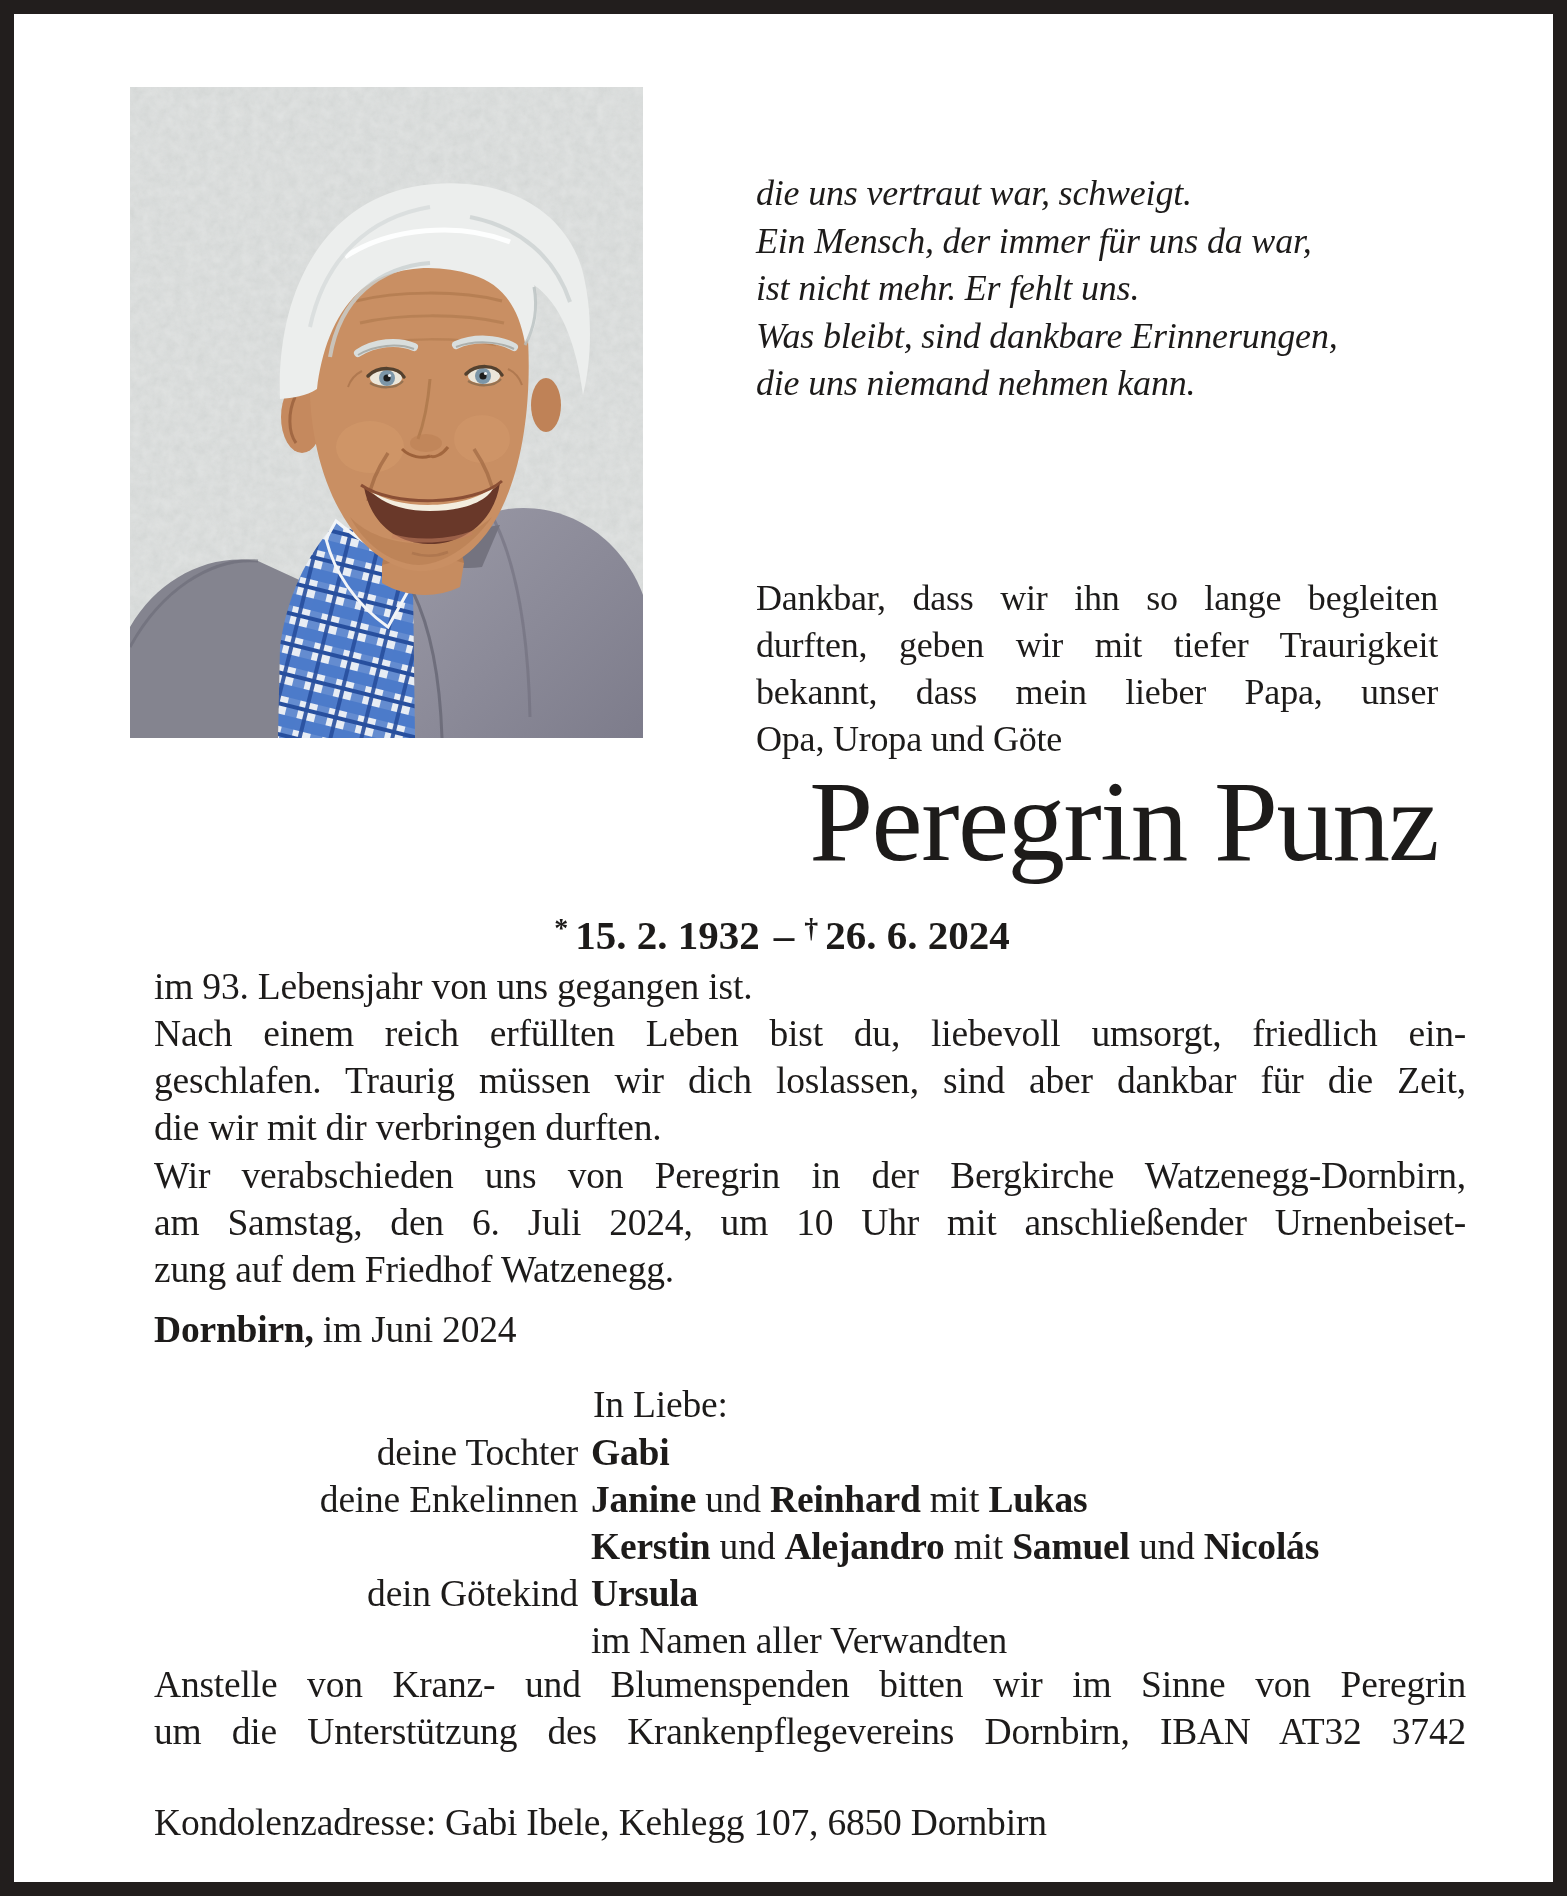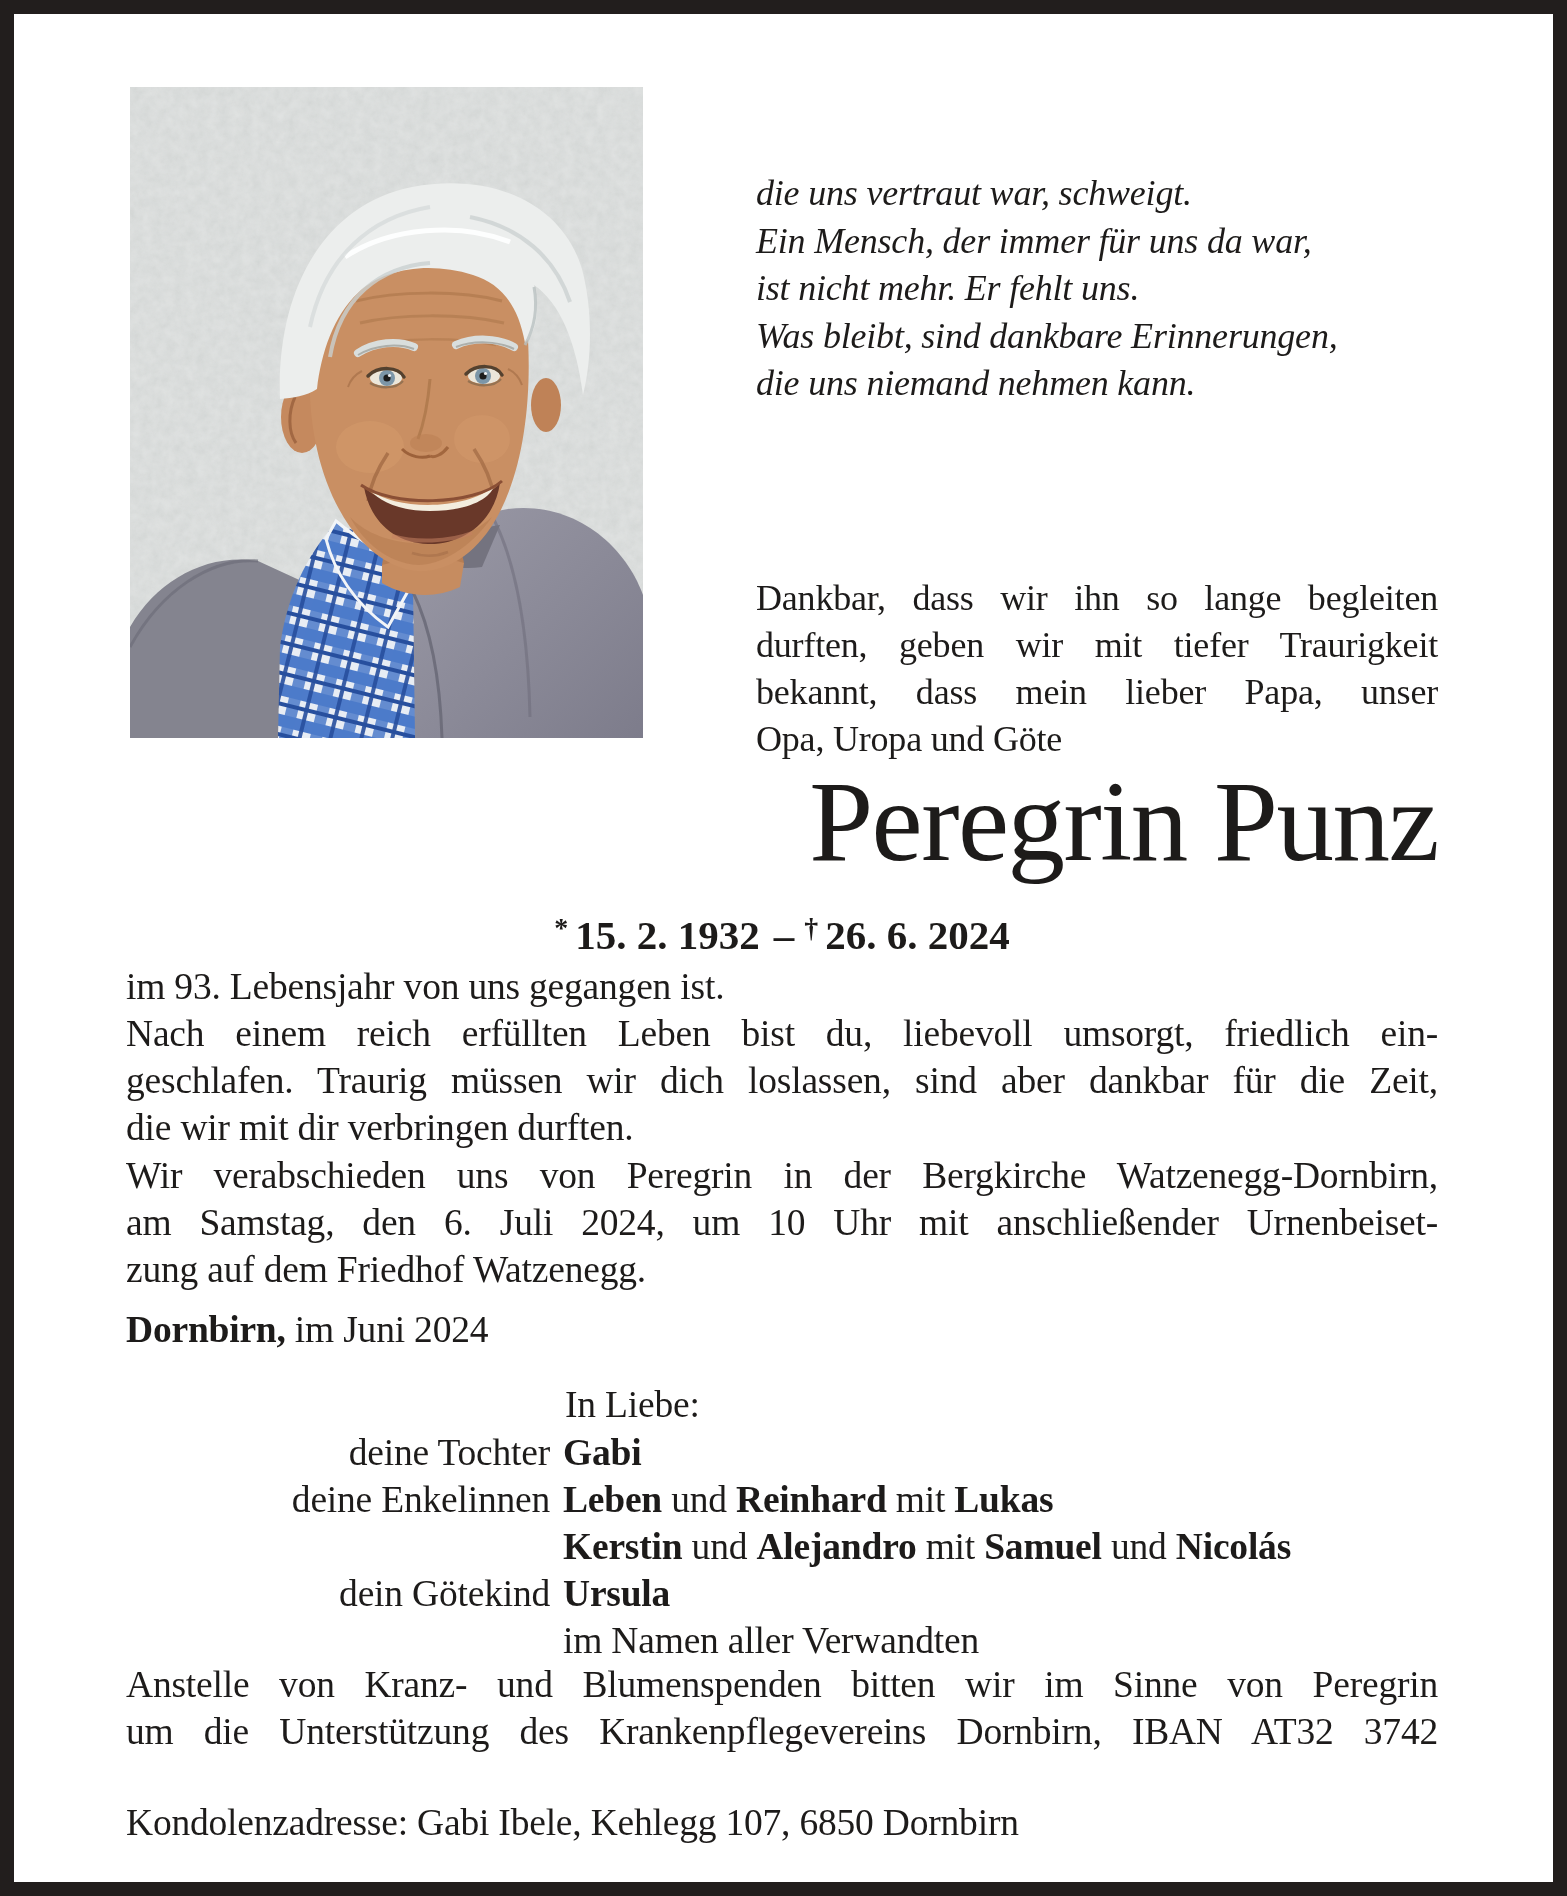--- a/index.html
+++ b/index.html
@@ -35,21 +35,21 @@
     position:absolute;left:126px;top:752px;width:1312px;margin:0;
     text-align:right;font-weight:400;
     font-size:115px;line-height:140px;letter-spacing:-1.5px;
   }
   .dates{
     position:absolute;left:126px;top:900px;width:1312px;
     text-align:center;font-weight:700;font-size:41px;line-height:55px;
   }
   .dates .sym{font-size:0.68em;vertical-align:0.42em;margin-right:7px;}
   .dates .dash{margin:0 10px 0 14px;}
-  .body-text{font-size:37.5px;line-height:47px;letter-spacing:-0.2px;}
+  .body-text{font-size:37.5px;line-height:47px;letter-spacing:-0.2px;margin-left:28px;}
   .block1{position:absolute;left:126px;top:963px;width:1312px;}
   .block2{position:absolute;left:126px;top:1152px;width:1312px;}
   .dateline{position:absolute;left:126px;top:1306px;width:1312px;}
   .dateline b{font-weight:700;}
   .inliebe{position:absolute;left:565px;top:1381px;}
   .family{position:absolute;left:126px;top:1429px;width:1312px;}
   .family-row{display:flex;}
   .family-label{width:424px;flex:none;text-align:right;}
   .family-value{padding-left:13px;}
   .family .b{font-weight:700;}
@@ -194,21 +194,21 @@
 
 <div class="inliebe body-text">In Liebe:</div>
 
 <div class="family body-text">
     <div class="family-row">
       <span class="family-label">deine Tochter</span>
       <span class="family-value"><span class="b">Gabi</span></span>
     </div>
     <div class="family-row">
       <span class="family-label">deine Enkelinnen</span>
-      <span class="family-value"><span class="b">Leben</span><span> und </span><span class="b">Reinhard</span><span> mit </span><span class="b">Lukas</span></span>
+      <span class="family-value"><span class="b">Janine</span><span> und </span><span class="b">Reinhard</span><span> mit </span><span class="b">Lukas</span></span>
     </div>
     <div class="family-row">
       <span class="family-label"></span>
       <span class="family-value"><span class="b">Kerstin</span><span> und </span><span class="b">Alejandro</span><span> mit </span><span class="b">Samuel</span><span> und </span><span class="b">Nicolás</span></span>
     </div>
     <div class="family-row">
       <span class="family-label">dein Götekind</span>
       <span class="family-value"><span class="b">Ursula</span></span>
     </div>
     <div class="family-row">

